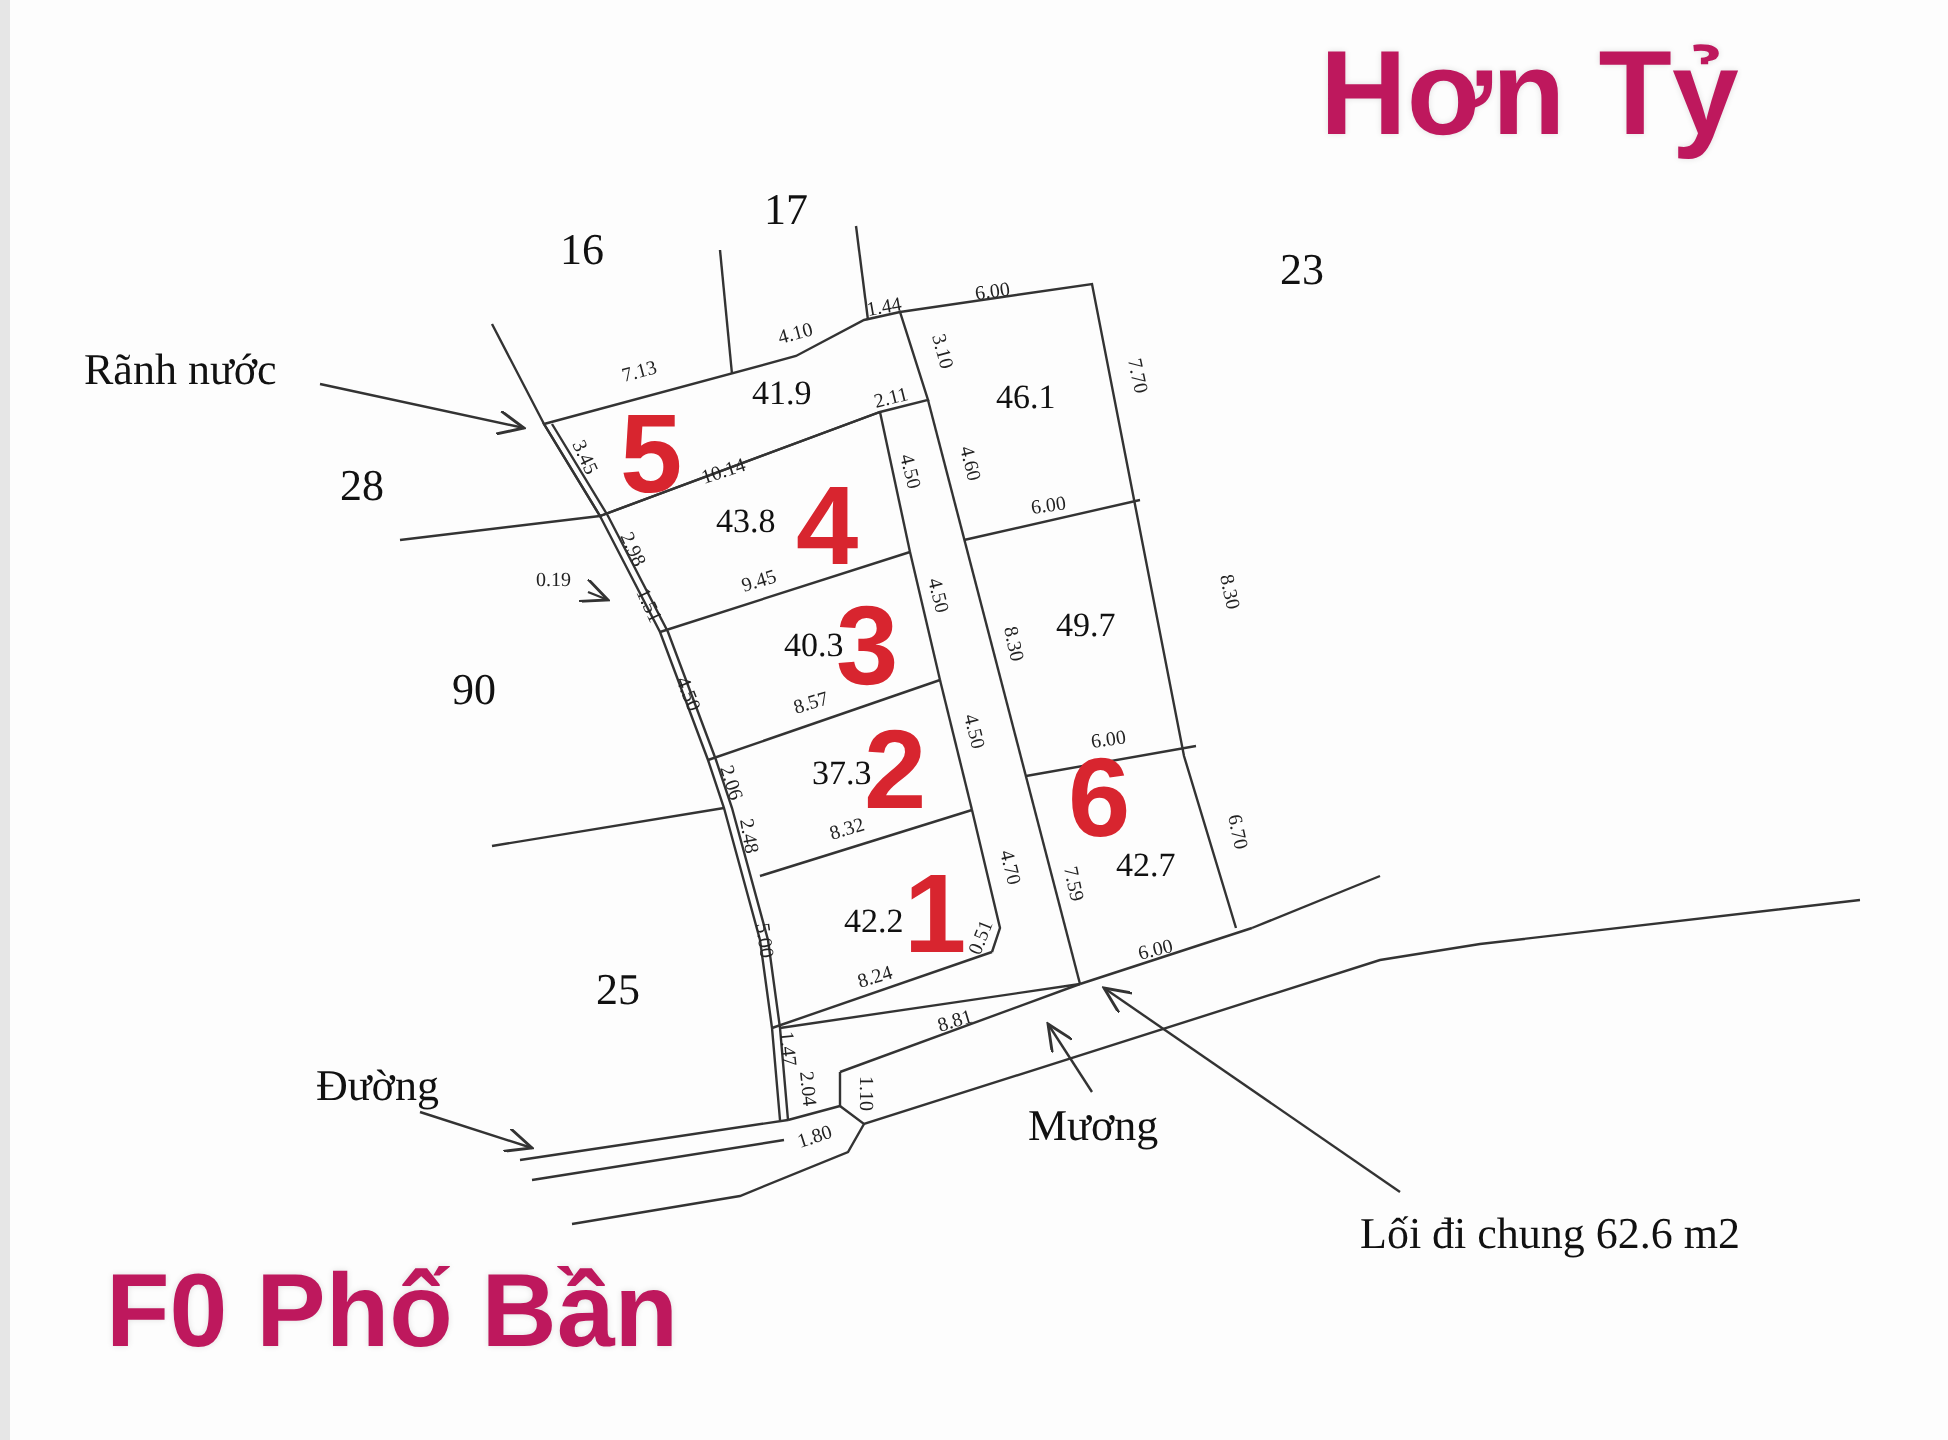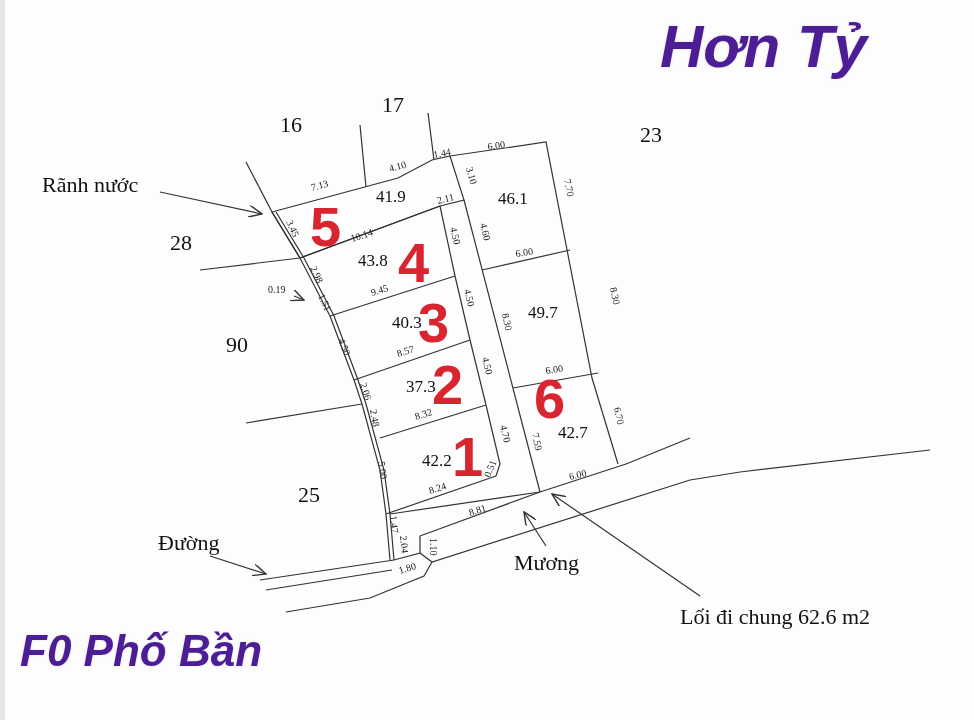--- a/index.html
+++ b/index.html
@@ -5,23 +5,23 @@
   html,body{margin:0;padding:0;}
   body{width:974px;height:720px;background:#fdfdfd;overflow:hidden;position:relative;font-family:"Liberation Serif",serif;}
   .edge{position:absolute;left:0;top:0;width:5px;height:720px;background:#e6e6e6;}
   svg{position:absolute;left:0;top:0;}
   .ln{stroke:#333;stroke-width:1.2;fill:none;}
   .dim{font-family:"Liberation Serif",serif;font-size:10px;fill:#222;}
   .area{font-family:"Liberation Serif",serif;font-size:17px;fill:#111;}
   .nb{font-family:"Liberation Serif",serif;font-size:22px;fill:#111;}
   .lbl{font-family:"Liberation Serif",serif;font-size:22px;fill:#111;}
   .lotnum{font-family:"Liberation Sans",sans-serif;font-weight:bold;font-size:56px;fill:#d8252f;}
-  .title{position:absolute;font-family:"Liberation Sans",sans-serif;font-weight:bold;color:#4c1d95;white-space:nowrap;text-shadow:0 0 3px rgba(0,0,0,0.12);font-style:italic;}
+  .title{position:absolute;font-family:"Liberation Sans",sans-serif;font-weight:bold;color:#be185d;white-space:nowrap;text-shadow:0 0 3px rgba(0,0,0,0.12);}
   #t-top{left:660px;top:12px;font-size:60px;}
-  #t-bottom{left:20px;top:626px;font-size:44px;}
+  #t-bottom{left:53px;top:626px;font-size:52px;}
 </style>
 </head>
 <body>
 
 <div class="edge"></div>
 
 <svg width="974" height="720" viewBox="0 0 974 720">
   <defs>
     <marker id="arr" markerWidth="12" markerHeight="10" refX="11" refY="5" orient="auto">
       <path d="M0,0 L11,5 L0,10" fill="none" stroke="#333" stroke-width="1.2"></path>

